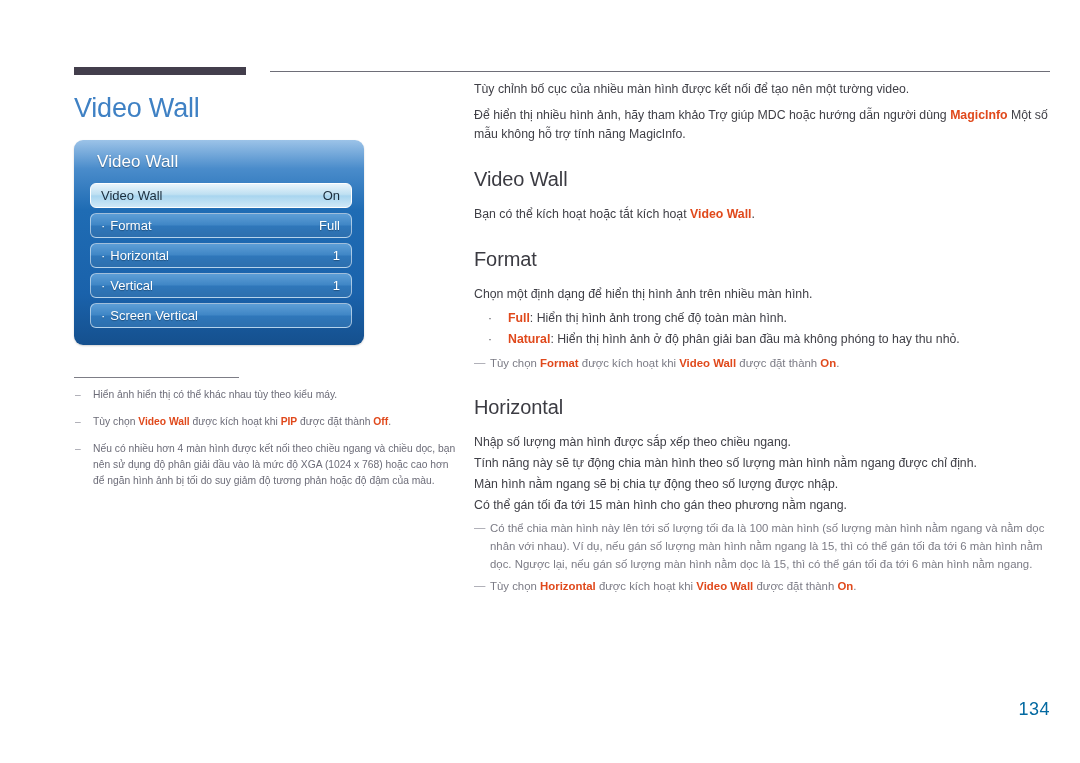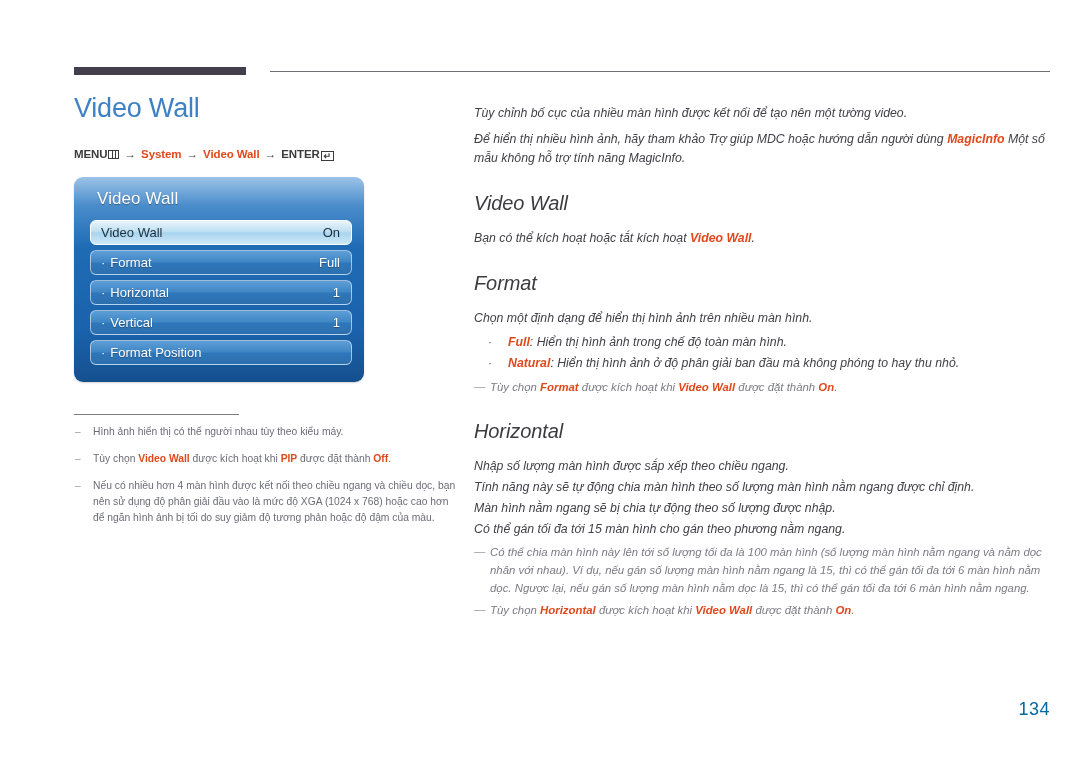--- a/index.html
+++ b/index.html
@@ -53,23 +53,22 @@
 
   .col-left {
     position: absolute;
     left: 52px;
     top: 94px;
     width: 390px;
   }
   .col-right {
     position: absolute;
     left: 452px;
-    top: 104px;
+    top: 80px;
     width: 576px;
-    font-style: italic;
   }
 
   
   .doc-title {
     font-size: 27px;
     color: #3f81c4;
     letter-spacing: -0.2px;
     margin: 0 0 0 0;
     line-height: 1.1;
     font-weight: normal;
@@ -294,29 +293,20 @@
 
   <div class="header-rules">
     <div class="rule-thick"></div>
     <div class="rule-thin"></div>
   </div>
 
   <div class="col-left">
 
     <h1 class="doc-title">Video Wall</h1>
 
-    <div class="breadcrumb">
-      <span>MENU</span><span class="ico-menu"></span>
-      <span class="arrow">→</span>
-      <span class="accent">System</span>
-      <span class="arrow">→</span>
-      <span class="accent">Video Wall</span>
-      <span class="arrow">→</span>
-      <span>ENTER</span><span class="ico-enter">↵</span>
-    </div>
 
     <div class="osd">
       <div class="osd-title">Video Wall</div>
       <div class="osd-rows">
 
         <div class="osd-row selected">
           <span class="lbl">Video Wall</span>
           <span class="val">On</span>
         </div>
 
@@ -329,32 +319,32 @@
           <span class="lbl"><span class="sub-dot">·</span><span>Horizontal</span></span>
           <span class="val">1</span>
         </div>
 
         <div class="osd-row">
           <span class="lbl"><span class="sub-dot">·</span><span>Vertical</span></span>
           <span class="val">1</span>
         </div>
 
         <div class="osd-row">
-          <span class="lbl"><span class="sub-dot">·</span><span>Format Position</span></span>
+          <span class="lbl"><span class="sub-dot">·</span><span>Screen Vertical</span></span>
           <span class="val"></span>
         </div>
 
       </div>
     </div>
 
     <div class="note-divider"></div>
 
     <div class="notes">
       <div class="note">
-        <span class="dash">‒</span><span>Hình ảnh hiển thị có thể người nhau tùy theo kiểu máy.</span>
+        <span class="dash">‒</span><span>Hiển ảnh hiển thị có thể khác nhau tùy theo kiểu máy.</span>
       </div>
       <div class="note">
         <span class="dash">‒</span><span>Tùy chọn </span><b>Video Wall</b><span> được kích hoạt khi </span><b>PIP</b><span> được đặt thành </span><b>Off</b><span>.</span>
       </div>
       <div class="note">
         <span class="dash">‒</span><span>Nếu có nhiều hơn 4 màn hình được kết nối theo chiều ngang và chiều dọc, bạn nên sử dụng độ phân giải đầu vào là mức độ XGA (1024 x 768) hoặc cao hơn để ngăn hình ảnh bị tối do suy giảm độ tương phản hoặc độ đậm của màu.</span>
       </div>
     </div>
 
   </div>

